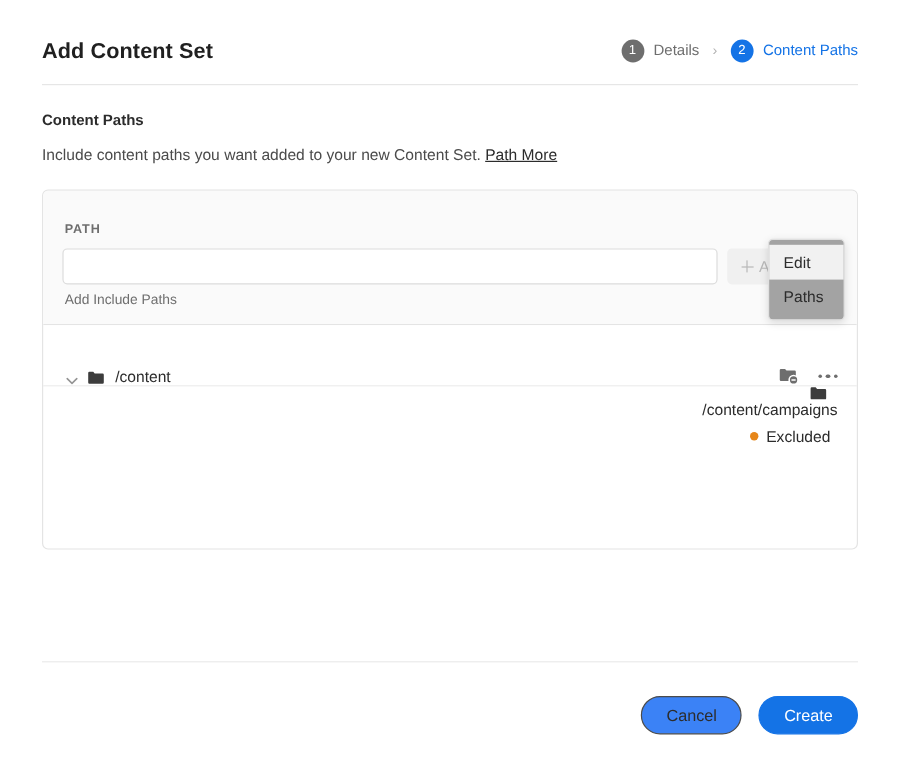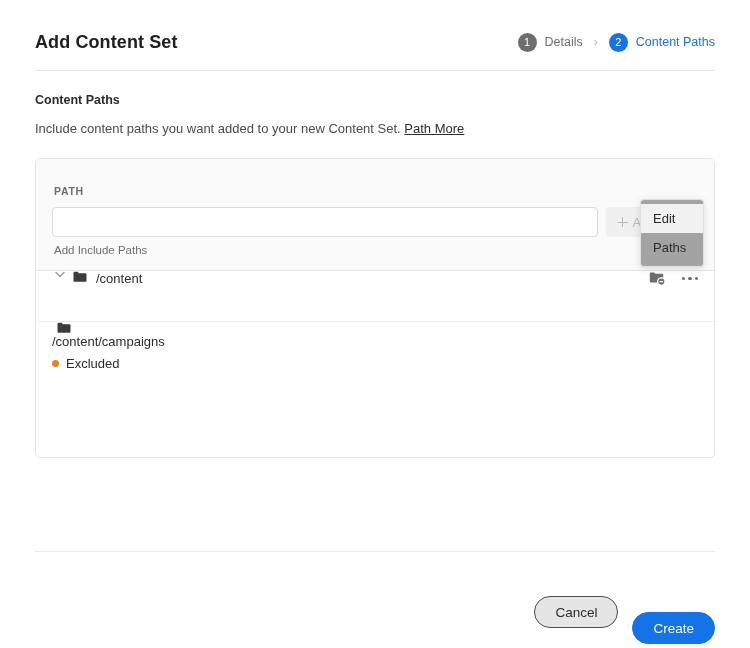--- a/index.html
+++ b/index.html
@@ -181,21 +181,21 @@
     font-size: 11.5px;
     color: #6e6e6e;
     margin-top: 7px;
     margin-left: 2px;
   }
 
   
   .tree { padding: 0; }
   .tree-row {
     display: flex;
-    align-items: flex-start;
+    align-items: flex-end;
     height: 50px;
     padding: 0 16px 0 16px;
     box-sizing: border-box;
     position: relative;
   }
   .tree-row + .tree-row { border-top: 1px solid #ededed; flex-direction: column; }
 
   .twisty {
     width: 16px;
     flex: 0 0 auto;
@@ -316,31 +316,30 @@
     height: 32px;
     border-radius: 16px;
     padding: 0 20px;
     display: inline-flex;
     align-items: center;
     justify-content: center;
     cursor: pointer;
     box-sizing: border-box;
   }
   .btn-secondary {
-    background: #e5e5e5;
+    background: #3b82f6;
     border: 1.6px solid #4b4b4b;
     color: #2c2c2c;
     min-width: 74px;
   }
   .btn-primary {
     background: #1473e6;
     border: 1.6px solid #1473e6;
     color: #ffffff;
     min-width: 74px;
-    margin-top: 32px;
   }
 </style>
 </head>
 <body>
 
 <div class="page">
 
   <div class="header">
     <div class="page-title">Add Content Set</div>
 

